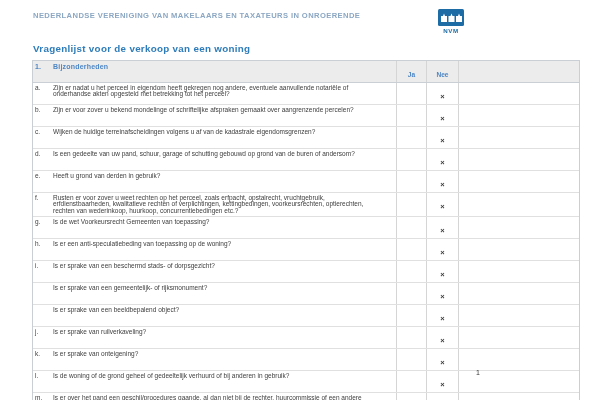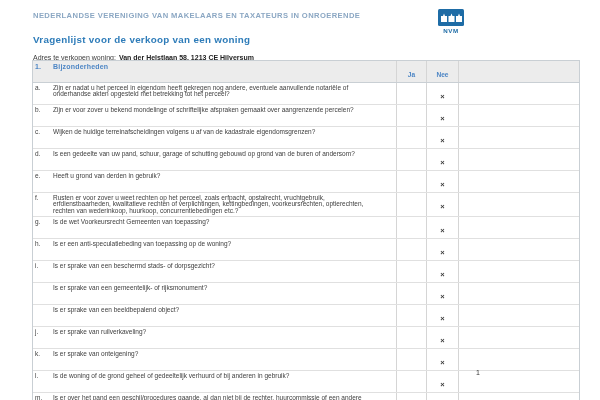--- a/index.html
+++ b/index.html
@@ -4,21 +4,21 @@
 <style>
   * { margin:0; padding:0; box-sizing:border-box; }
   html,body { width:600px; height:400px; background:#ffffff; overflow:hidden;
               font-family:"Liberation Sans", sans-serif; }
   .page { position:relative; width:531px; height:400px; background:#fff;border-radius:32px; }
 
   
   .hdr { position:absolute; left:33px; top:12px; right:20px; }
   .org-name { color:#8ba7c3; font-weight:bold; font-size:7.6px; line-height:8.6px;
               letter-spacing:0.4px; width:490px; }
-  .doc-title { color:#2e7cb9; font-weight:bold; font-size:9.8px; margin-top:13px;
+  .doc-title { color:#2e7cb9; font-weight:bold; font-size:9.8px; margin-top:22px;
                letter-spacing:0.3px; }
   .addr-row { display:flex; align-items:flex-end; margin-top:9px; font-size:7px; color:#3a3a3a; }
   .addr-label { white-space:nowrap; }
   .addr-value { white-space:nowrap; font-weight:bold; color:#222; margin-left:3px; }
   .leader { flex:1; border-bottom:1px dotted #8d8d8d; height:6px; margin-left:3px; }
 
   .logo { position:absolute; right:47px; top:-3px; width:26px; text-align:center; }
 
   
   .tables { position:absolute; left:32px; top:60px; width:548px; }

